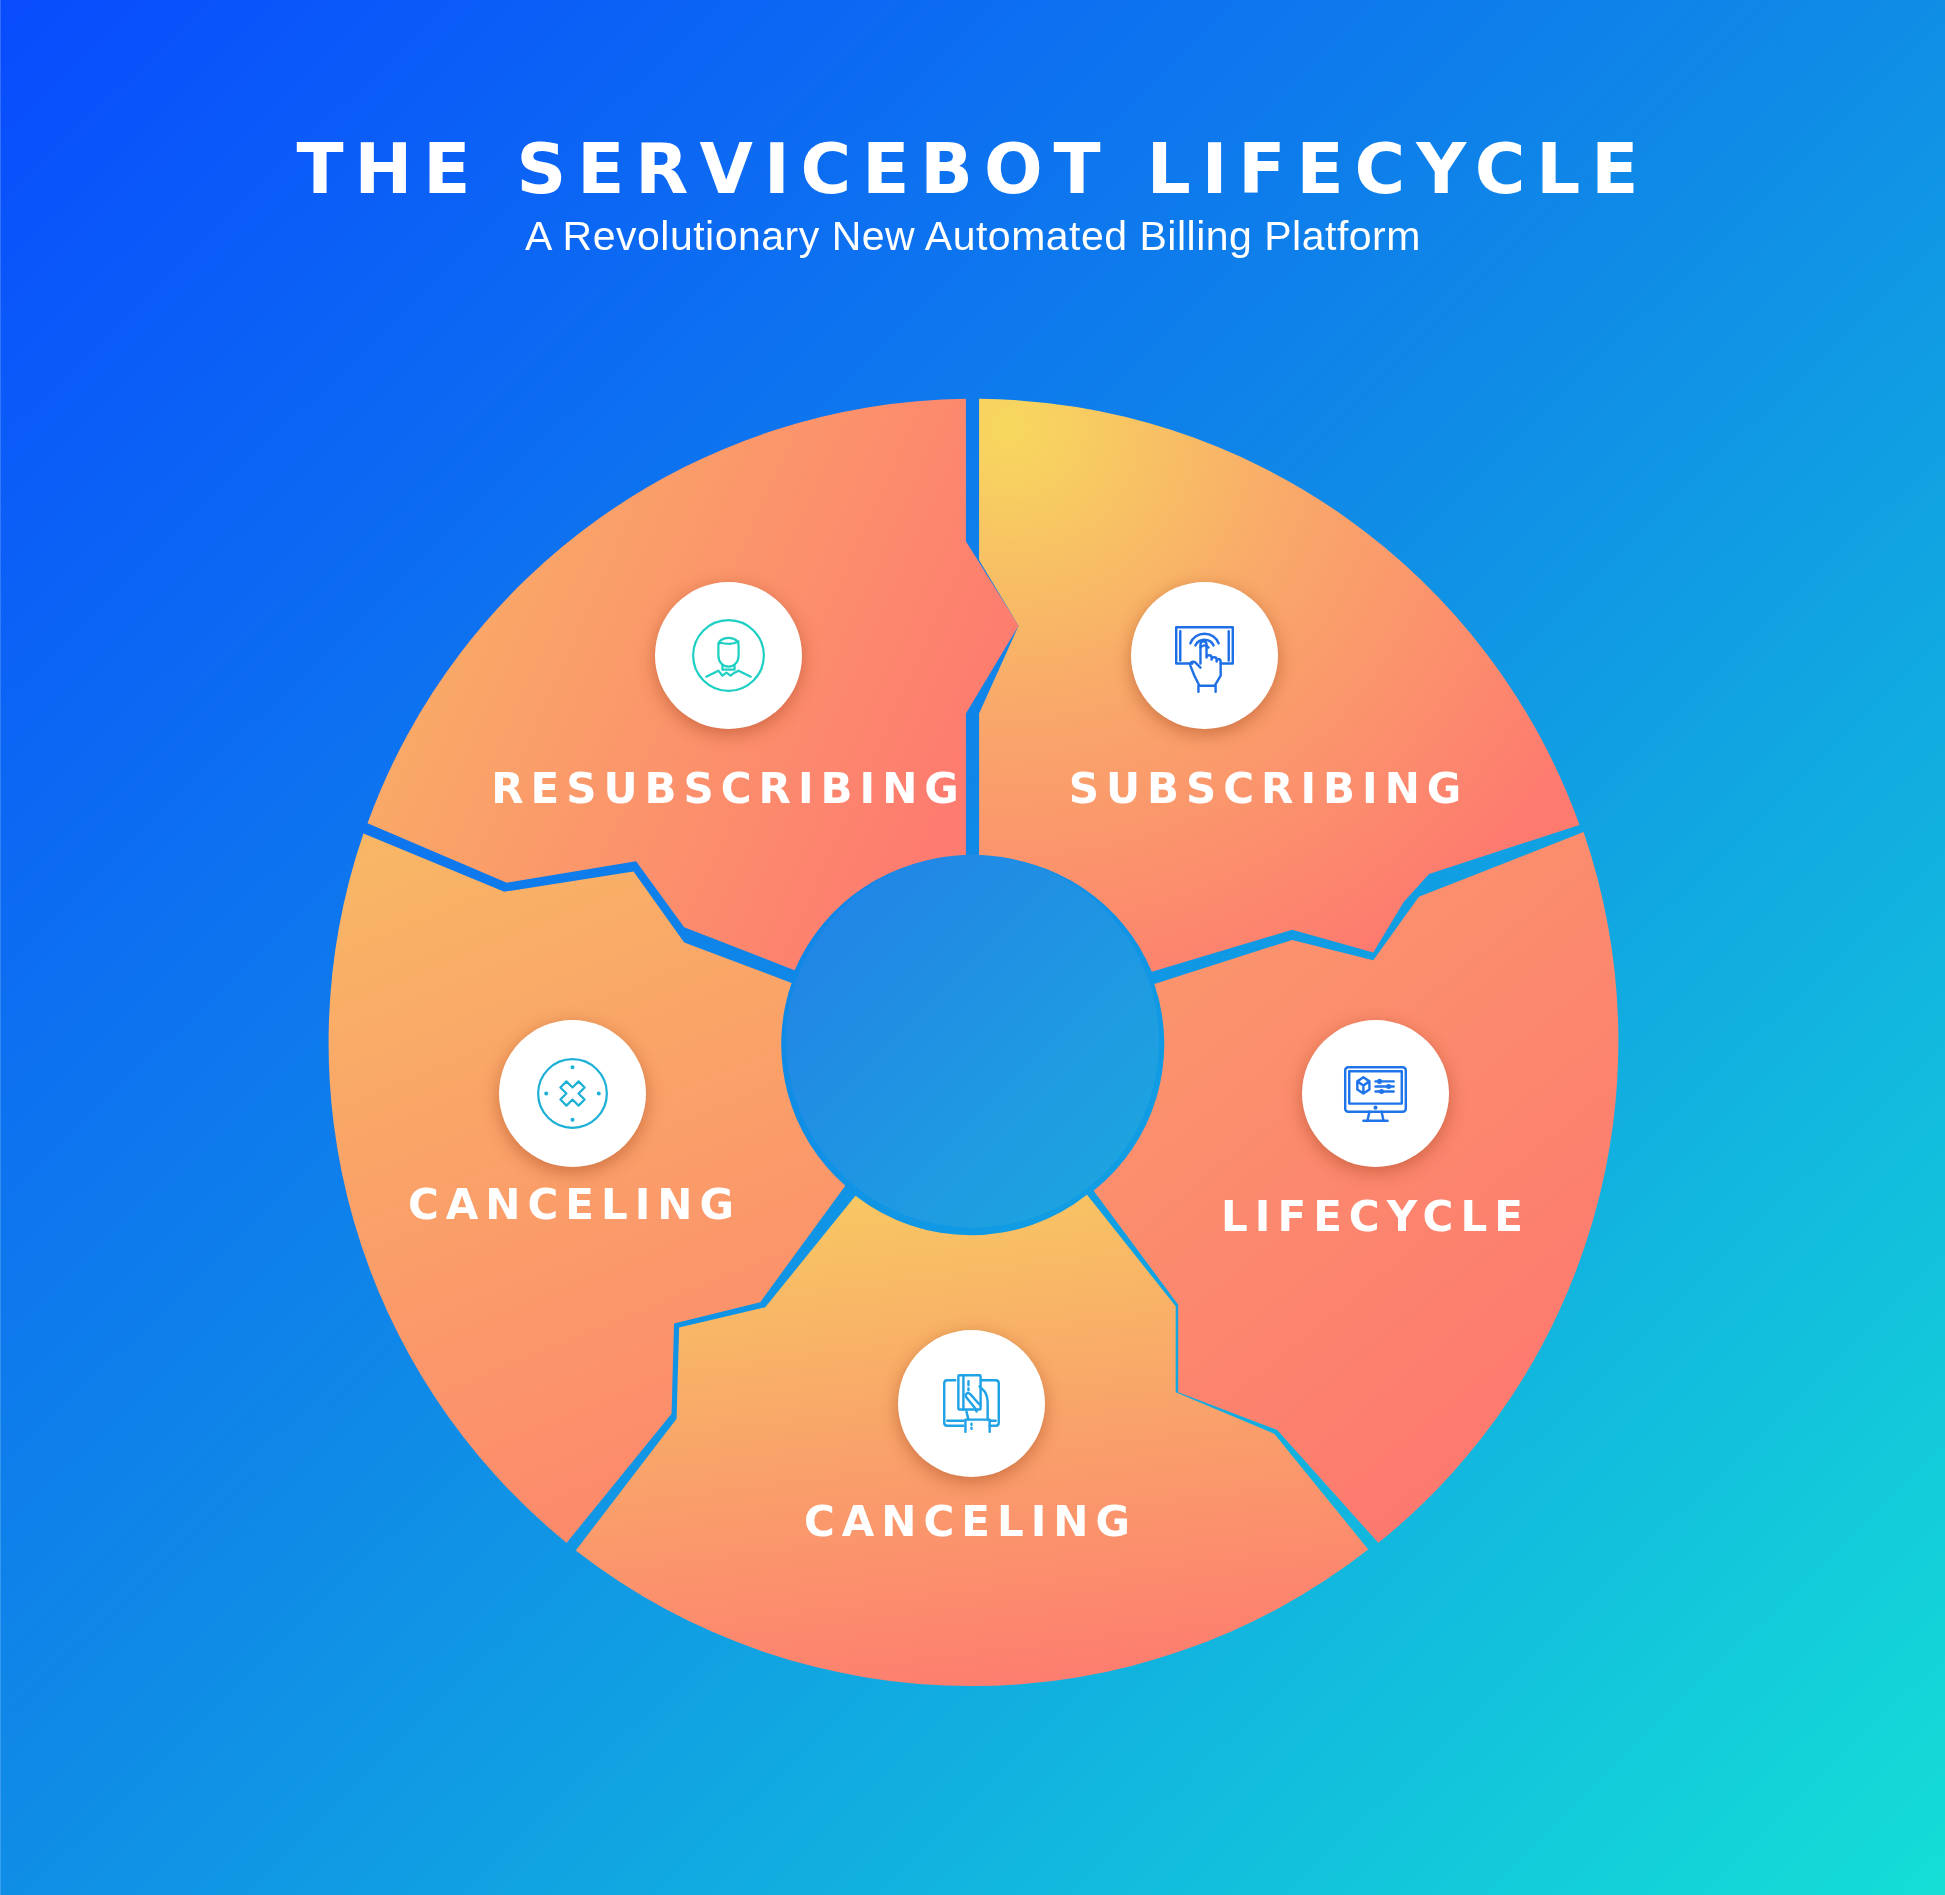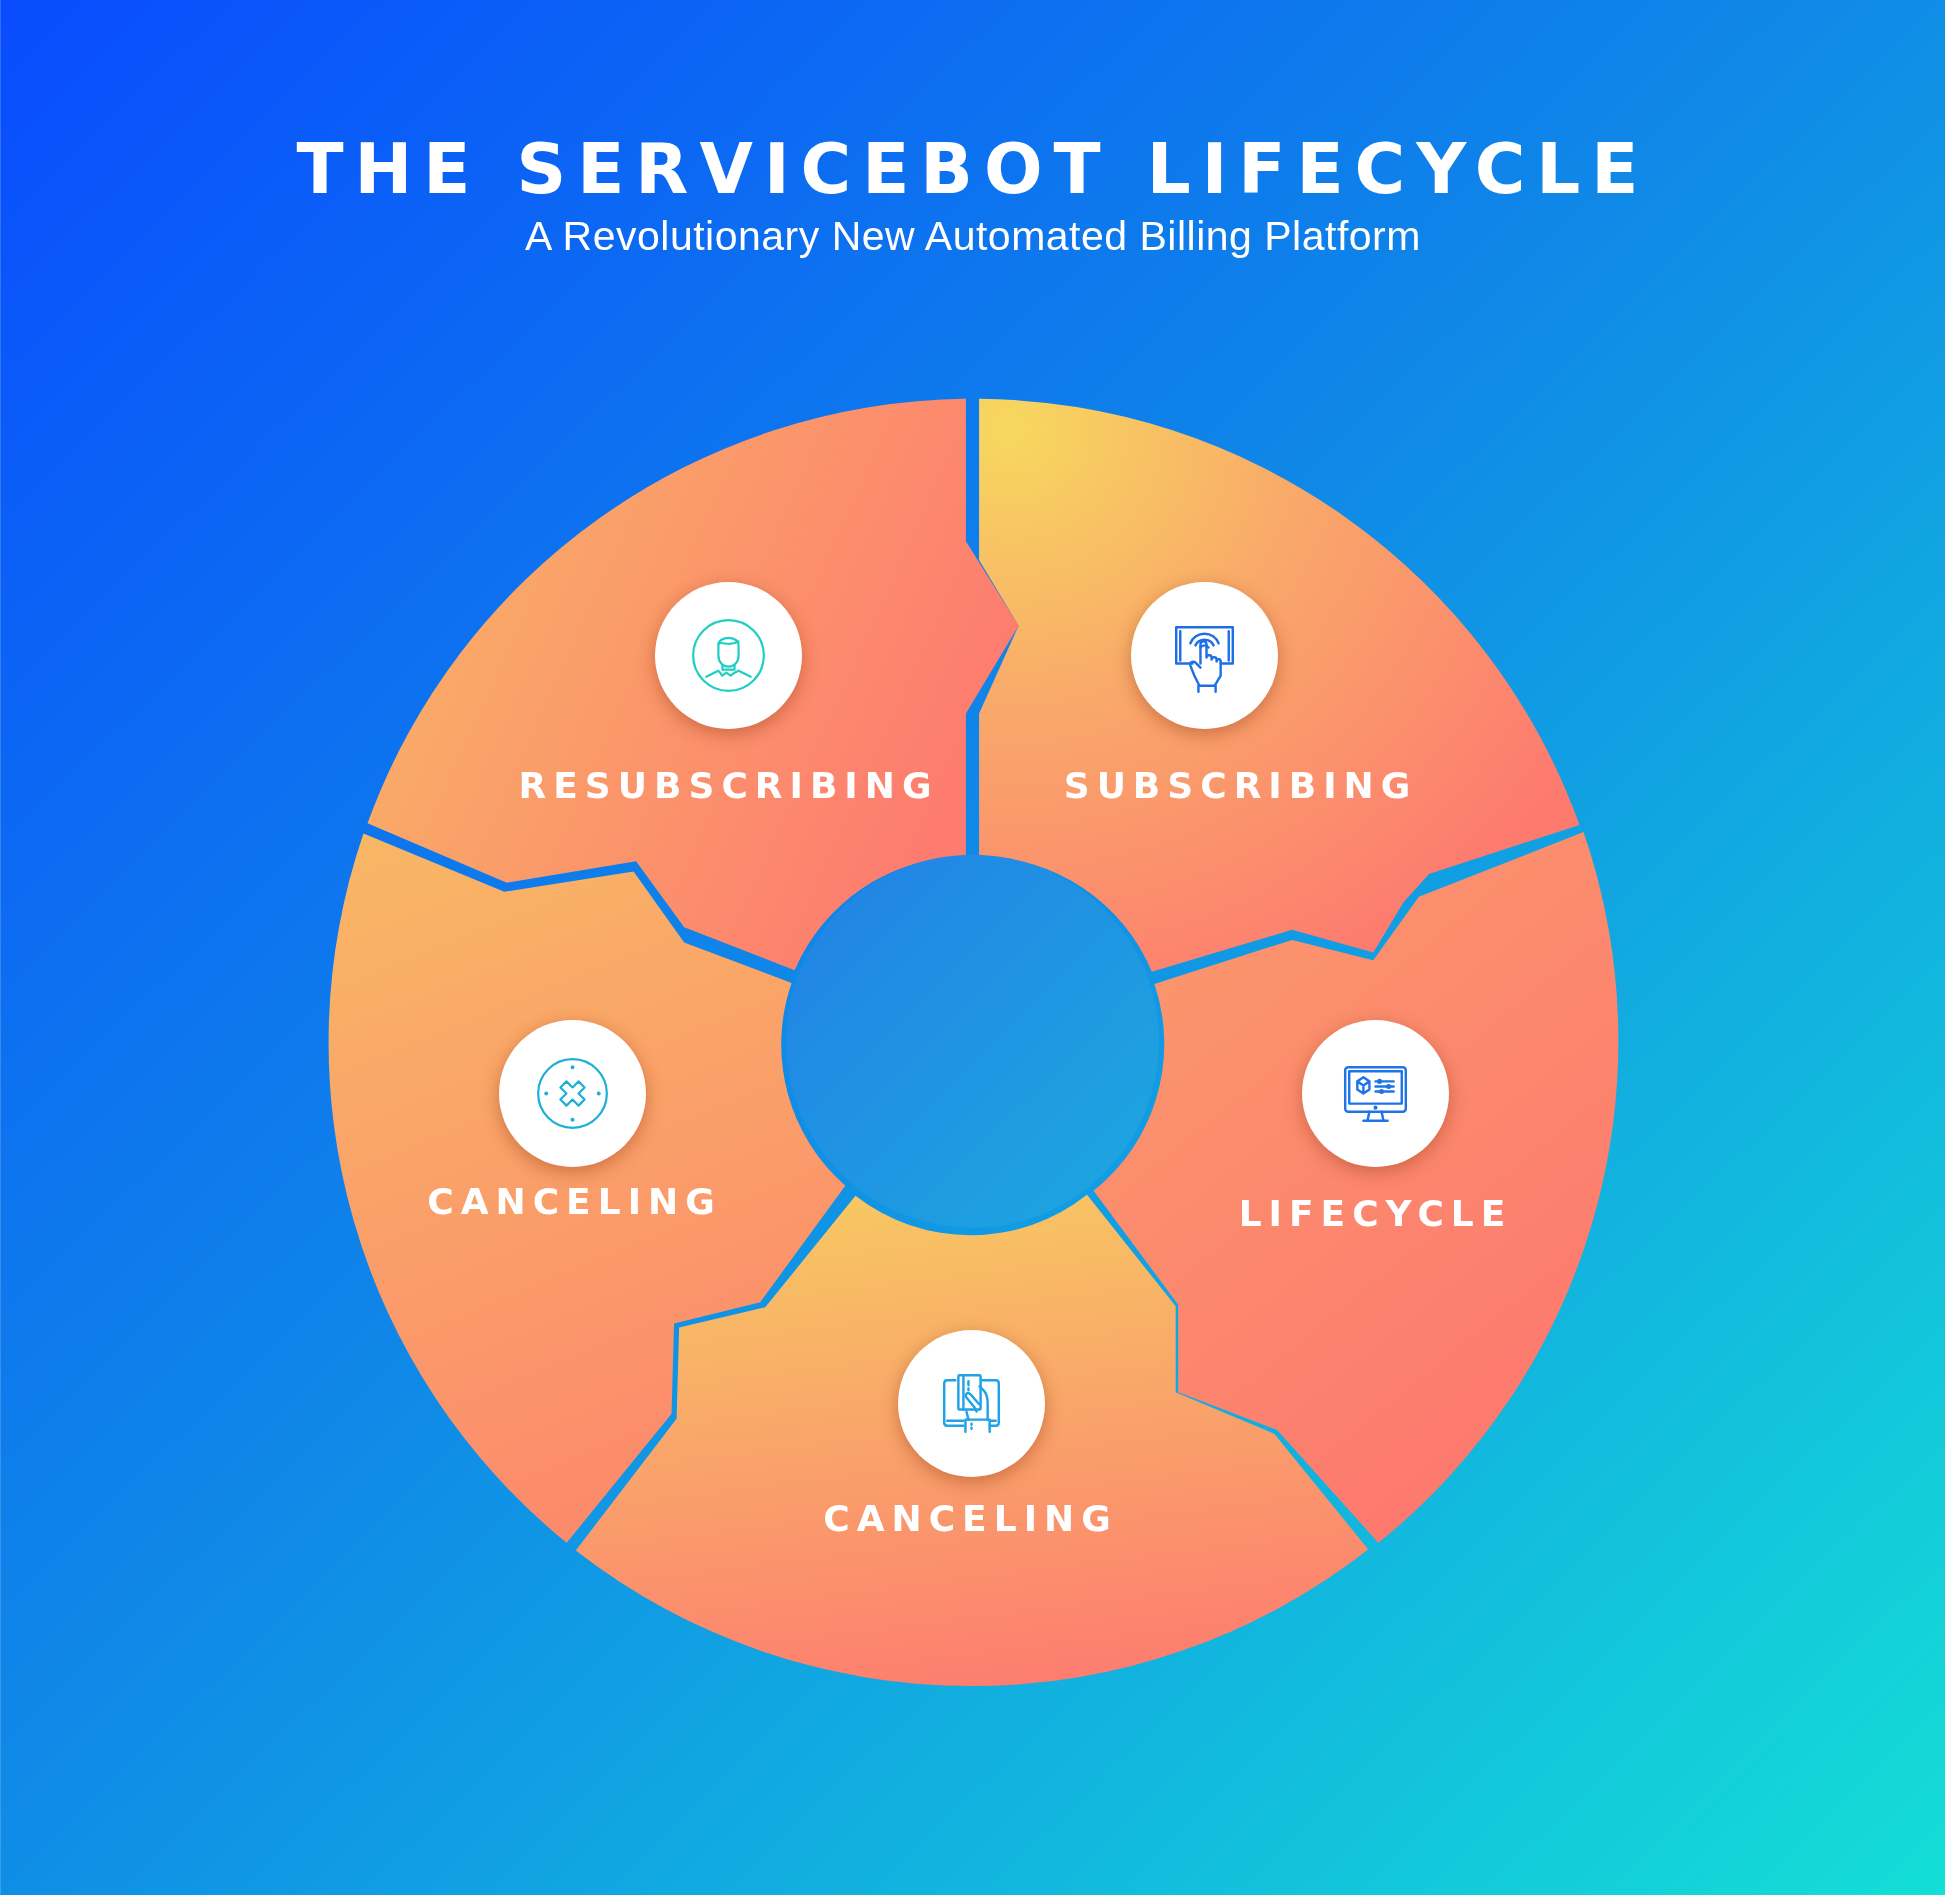--- a/index.html
+++ b/index.html
@@ -3,21 +3,21 @@
 <meta charset="utf-8">
 <style>
   html, body { margin:0; padding:0; }
   body { width:1946px; height:1896px; overflow:hidden; position:relative;
          font-family:"DejaVu Sans","Liberation Sans",sans-serif; }
   #bg { position:absolute; left:0; top:0; width:1946px; height:1896px; }
   .title { position:absolute; left:0; width:1946px; text-align:center; color:#fff; }
   #main-title { top:129px; font-size:69px; font-weight:bold; letter-spacing:11px; }
   #sub-title { top:213px; font-size:41px; font-weight:normal; letter-spacing:0.5px; font-family:"Liberation Sans",sans-serif; }
   .label { position:absolute; width:507px; margin-left:-253px; text-align:center; color:#fff;
-           font-size:36px; font-weight:bold; letter-spacing:7px; line-height:1; }
+           font-size:42px; font-weight:bold; letter-spacing:7px; line-height:1; }
   .icon-wrap { position:absolute; width:147px; height:147px; margin-left:-73px; margin-top:-73px;
                border-radius:50%; background:#fff; box-shadow:0 5px 17px rgba(150,60,20,0.45);
                display:flex; align-items:center; justify-content:center; }
   .icon-wrap svg { width:101px; height:101px; }
 </style>
 </head>
 <body>
 
 <svg id="bg" viewBox="0 0 3840 3742" xmlns="http://www.w3.org/2000/svg">
   <defs>
@@ -134,21 +134,21 @@
     <path d="M38 58 L22 58 L22 22 L78 22 L78 58 L66 58"></path>
     <line x1="26" y1="26" x2="26" y2="55"></line>
     <line x1="74" y1="26" x2="74" y2="55"></line>
     <path d="M36 38 A15 15 0 0 1 64 38"></path>
     <path d="M41 40 A10 10 0 0 1 59 40"></path>
     <path d="M46 42 A5 5 0 0 1 54 42"></path>
     <path d="M46 58 L46 39 C46 35 52 35 52 39 L52 52 C52 49 57 49 57 52 L57 54 C57 51 62 51 62 54 L62 56 C62 53 66 53 66 56 L66 70 L60 80 L45 80 L40 70 L36 60 C35 56 40 55 42 58 L46 62"></path>
     <path d="M44 80 L44 86 M61 80 L61 86"></path>
   </svg>
 </div>
-<div class="label" style="left:1240px; top:768px;">SUBSCRIBING</div>
+<div class="label" style="left:1268px; top:768px;">SUBSCRIBING</div>
 
 <div class="icon-wrap" style="left:1375px; top:1093px;">
   <svg viewBox="0 0 100 100" fill="none" stroke="#1E74E8" stroke-width="2.4" stroke-linecap="round" stroke-linejoin="round">
     <rect x="20" y="24" width="60" height="44" rx="3"></rect>
     <rect x="24" y="28" width="52" height="32"></rect>
     <circle cx="50" cy="64" r="0.8" fill="#1E74E8"></circle>
     <path d="M44 68 L42 77 M56 68 L58 77 M38 77 L62 77"></path>
     <path d="M32 38 L38 34 L44 38 L44 46 L38 50 L32 46 Z M32 38 L38 42 L44 38 M38 42 L38 50"></path>
     <path d="M50 38 L68 38 M50 43 L68 43 M50 48 L68 48"></path>
     <circle cx="54" cy="38" r="1.3" fill="#1E74E8"></circle>

